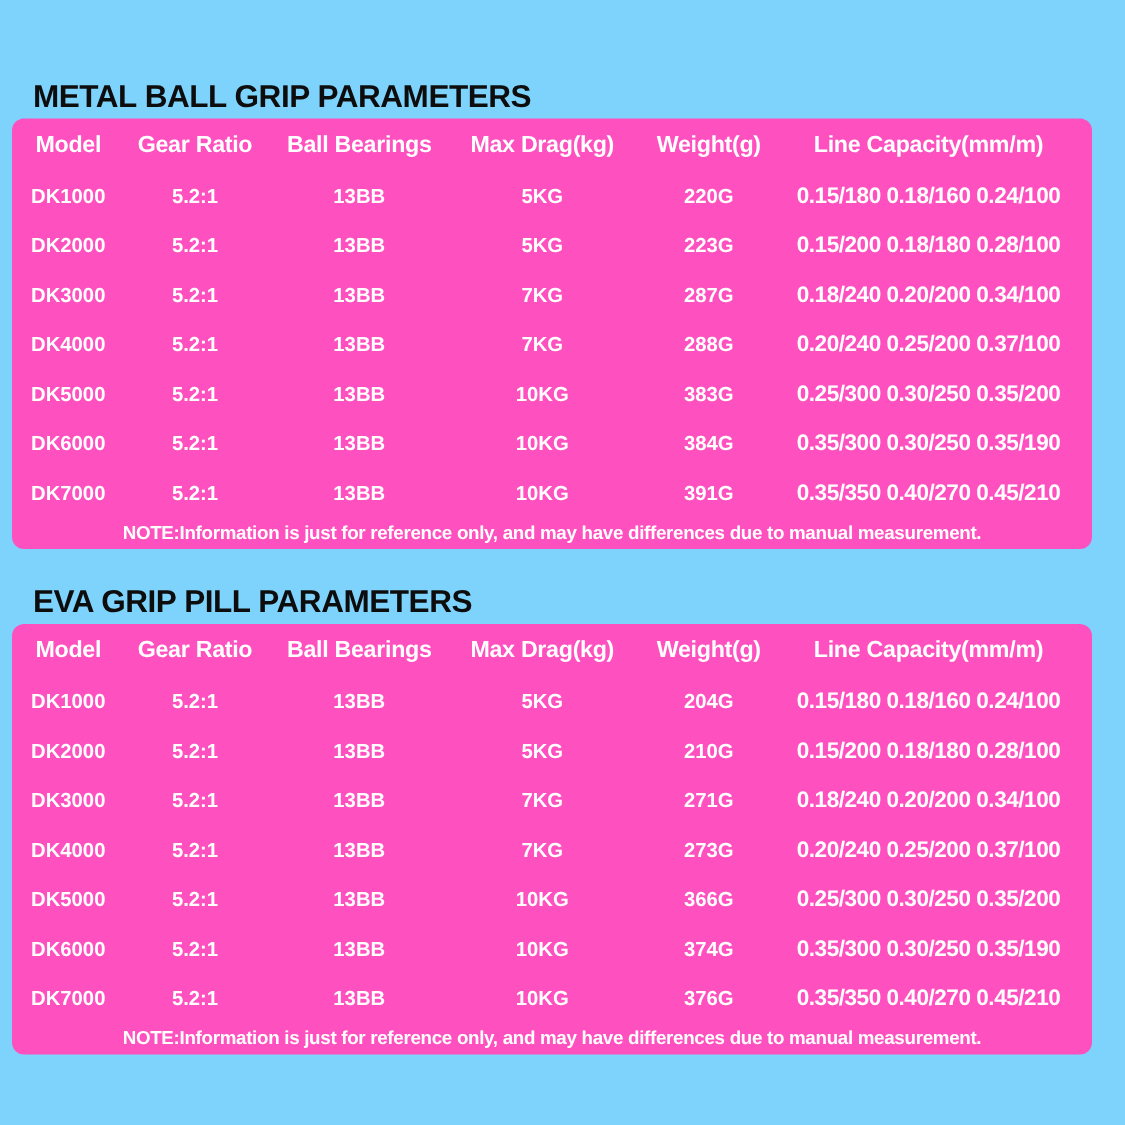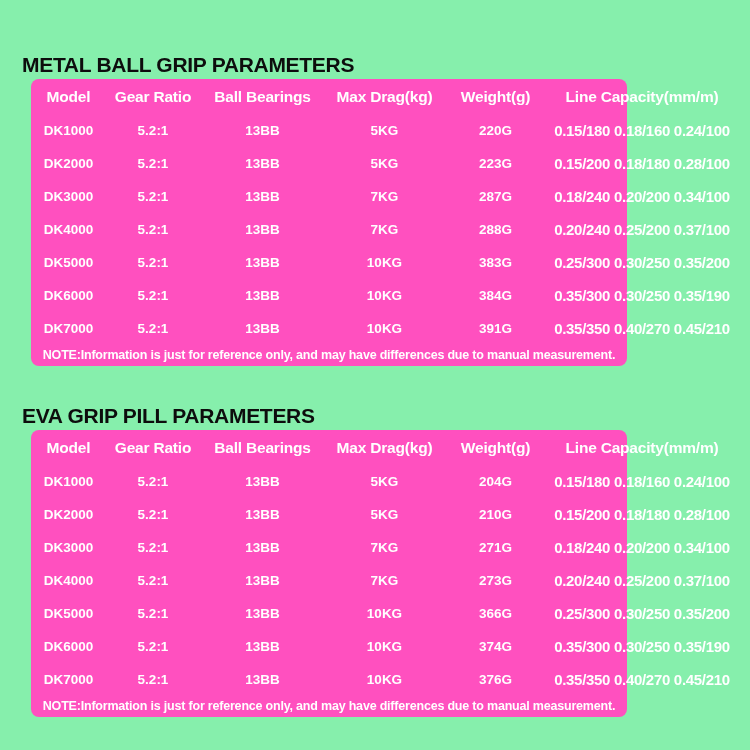--- a/index.html
+++ b/index.html
@@ -1,21 +1,21 @@
 <!DOCTYPE html>
 <html><head>
 <meta charset="utf-8">
 <style>
   html,body{margin:0;padding:0}
   body{width:750px;height:750px;background:#ffffff;font-family:"Liberation Sans",sans-serif;}
-  .page{position:relative;width:750px;height:750px;overflow:hidden;background:#86efac}
+  .page{position:relative;width:750px;height:750px;overflow:hidden;background:#7dd3fc}
   .section-title{margin:0 0 3px 22px;font-size:21px;line-height:23px;font-weight:bold;color:#0d0d0d;letter-spacing:-0.3px}
   .mt-first{padding-top:53px}
-  .mt-second{padding-top:38px}
-  .ptable{width:596px;margin-left:31px;background:#ff50bf;border-radius:8px;color:#ffffff;font-weight:bold;padding:1px 0 2px 0}
+  .mt-second{padding-top:24px}
+  .ptable{width:720px;margin-left:8px;background:#ff50bf;border-radius:8px;color:#ffffff;font-weight:bold;padding:1px 0 2px 0}
   .row{display:grid;grid-template-columns:75px 94px 125px 119px 103px 190px;align-items:center;height:33px;text-align:center}
   .row.head{height:34px}
   .th{font-size:15.5px;letter-spacing:-0.2px}
   .td{font-size:13.5px}
   .td.cap{font-size:15px;letter-spacing:-0.3px}
   .note{height:19px;display:flex;align-items:center;justify-content:center;font-size:12.5px;letter-spacing:-0.2px}
 </style>
 </head>
 <body>
 

